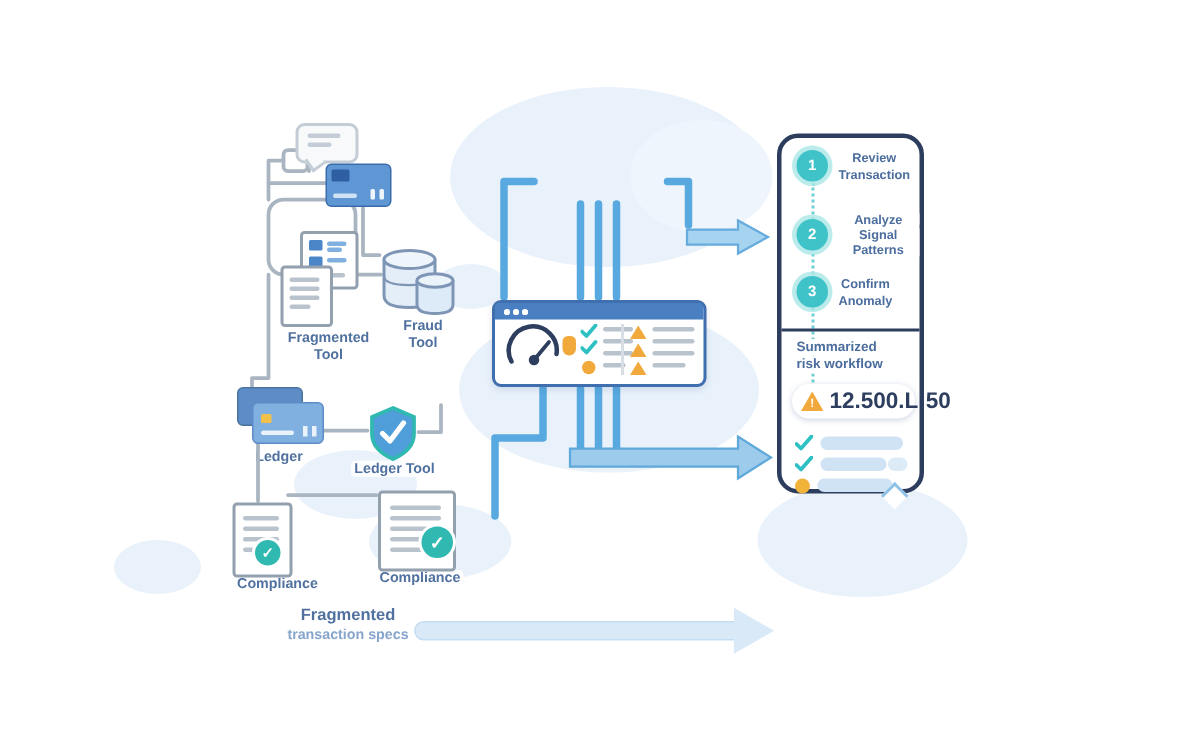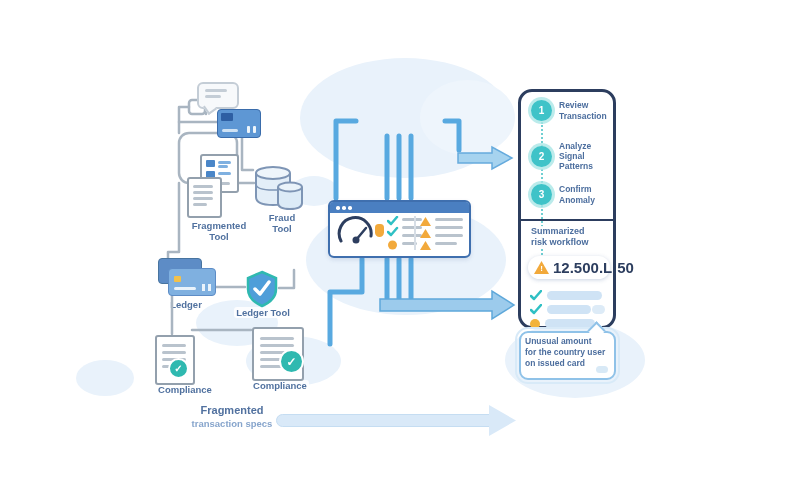--- a/index.html
+++ b/index.html
@@ -38,21 +38,21 @@
   .gline{position:absolute;height:2.5px;background:#b9c3cd;border-radius:2px;}
   .tri{position:absolute;background:#f2a93b;clip-path:polygon(50% 0,100% 100%,0 100%);}
   .vdiv{position:absolute;width:1.5px;background:#d7dee6;}
   
   .panel{position:absolute;left:518px;top:89px;width:98px;height:240px;background:rgba(255,255,255,.92);
          border:3px solid #2c3d5e;border-radius:14px;box-sizing:border-box;}
   .stepline{position:absolute;left:20px;top:30px;height:152px;width:0;border-left:2px dotted #6fcfd2;}
   .step{position:absolute;left:10px;display:flex;gap:6px;align-items:center;}
   .stepnum{width:21px;height:21px;border-radius:50%;background:#3fc3c8;color:#fff;font-size:10px;font-weight:700;
            display:flex;align-items:center;justify-content:center;box-shadow:0 0 0 3px rgba(170,230,230,.8);flex:0 0 auto;}
-  .steplbl{font-size:8.5px;font-weight:700;color:#4c6e9e;line-height:1.2;}
+  .steplbl{font-size:8.5px;font-weight:700;color:#4c6e9e;line-height:1.2;text-align:center;}
   .steplbl span{display:block;background:rgba(255,255,255,.85);border-radius:2px;padding:0 1px;}
   .pdiv{position:absolute;left:0;right:0;top:127px;border-top:2.5px solid #2c3d5e;}
   .sumttl{position:absolute;left:8px;top:134px;font-size:9px;font-weight:700;color:#4c6e9e;line-height:1.25;}
   .sumttl span{display:block;background:rgba(255,255,255,.9);border-radius:2px;padding:0 2px;width:max-content;}
   .pill{position:absolute;left:7px;top:164px;width:82px;height:23px;background:#fff;border-radius:12px;
         box-shadow:0 1px 4px rgba(80,110,160,.3);display:flex;align-items:center;gap:4px;padding:0 6px;box-sizing:border-box;}
   .ptri{position:relative;width:15px;height:13px;background:#f2a93b;clip-path:polygon(50% 0,100% 100%,0 100%);flex:0 0 auto;}
   .ptri i{position:absolute;left:0;right:0;top:3px;text-align:center;font-style:normal;color:#fff;font-size:8px;font-weight:700;}
   .amt{font-size:15px;font-weight:700;color:#2d3e5f;white-space:nowrap;}
   .srow{position:absolute;left:9px;display:flex;align-items:center;gap:5px;height:11px;}
@@ -291,26 +291,20 @@
       <span class="sbar" style="width:44px;"></span>
     </div>
     <span class="spill" style="left:71px;top:213px;"></span>
     <div class="srow" style="top:226px;">
       <span class="acirc"></span>
       <span class="sbar" style="width:50px;"></span>
     </div>
   </div>
 
   <div class="notch"></div>
-  <div class="note">
-    <div class="nl"><span>Unusual amount</span></div>
-    <div class="nl"><span>for the country user</span></div>
-    <div class="nl"><span>on issued card</span></div>
-    <span class="npill"></span>
-  </div>
 
   <div class="botlbl z3" style="left:172px;top:404px;width:120px;">
     <div class="l1">Fragmented</div>
     <div class="l2">transaction specs</div>
   </div>
   <div class="barrow-body z1"></div>
   <div class="barrow-head z1"></div>
 
 </div>
 

